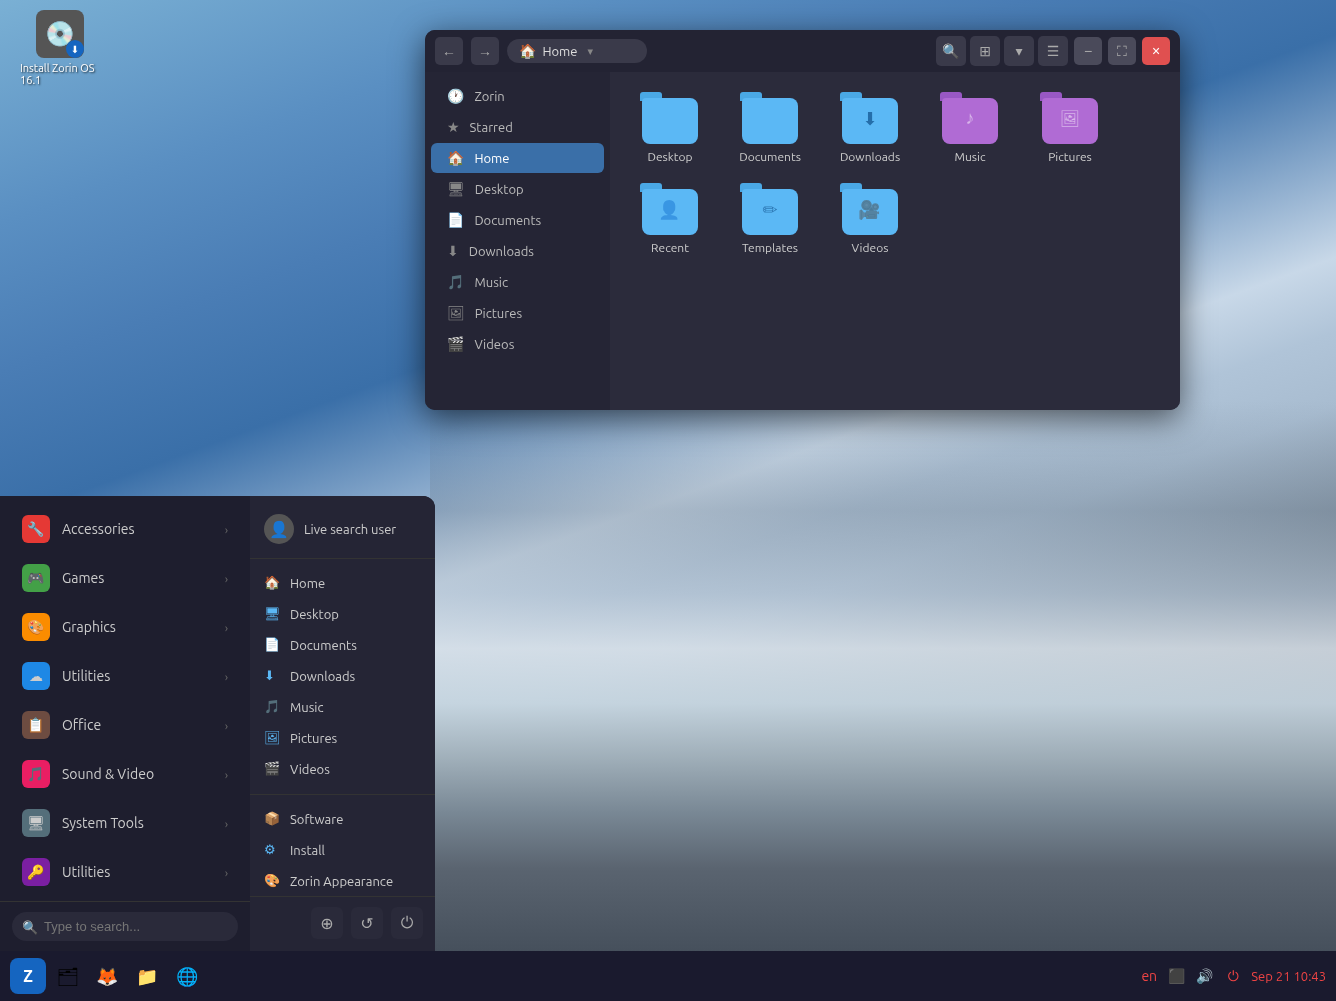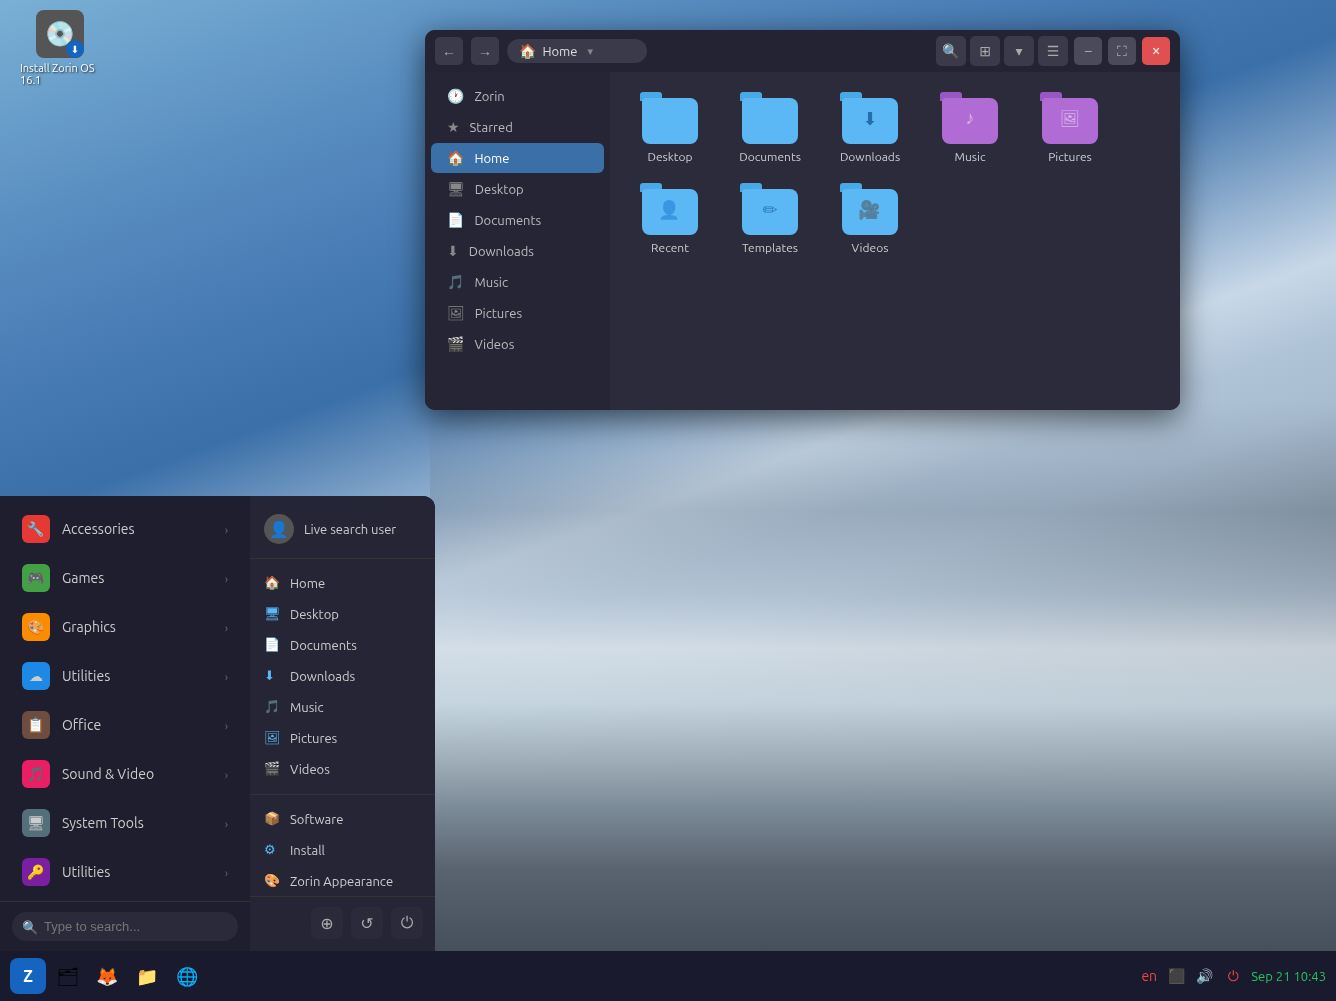--- a/index.html
+++ b/index.html
@@ -75,21 +75,21 @@
       display: flex;
       align-items: center;
       gap: 8px;
       color: #e0e0e0;
       font-size: 13px;
     }
 
     .taskbar-datetime {
       text-align: right;
       font-size: 13px;
-      color: #22c55e;
+      color: #ef4444;
     }
 
     
     .desktop-icon {
       position: absolute;
       top: 10px;
       left: 20px;
       display: flex;
       flex-direction: column;
       align-items: center;

